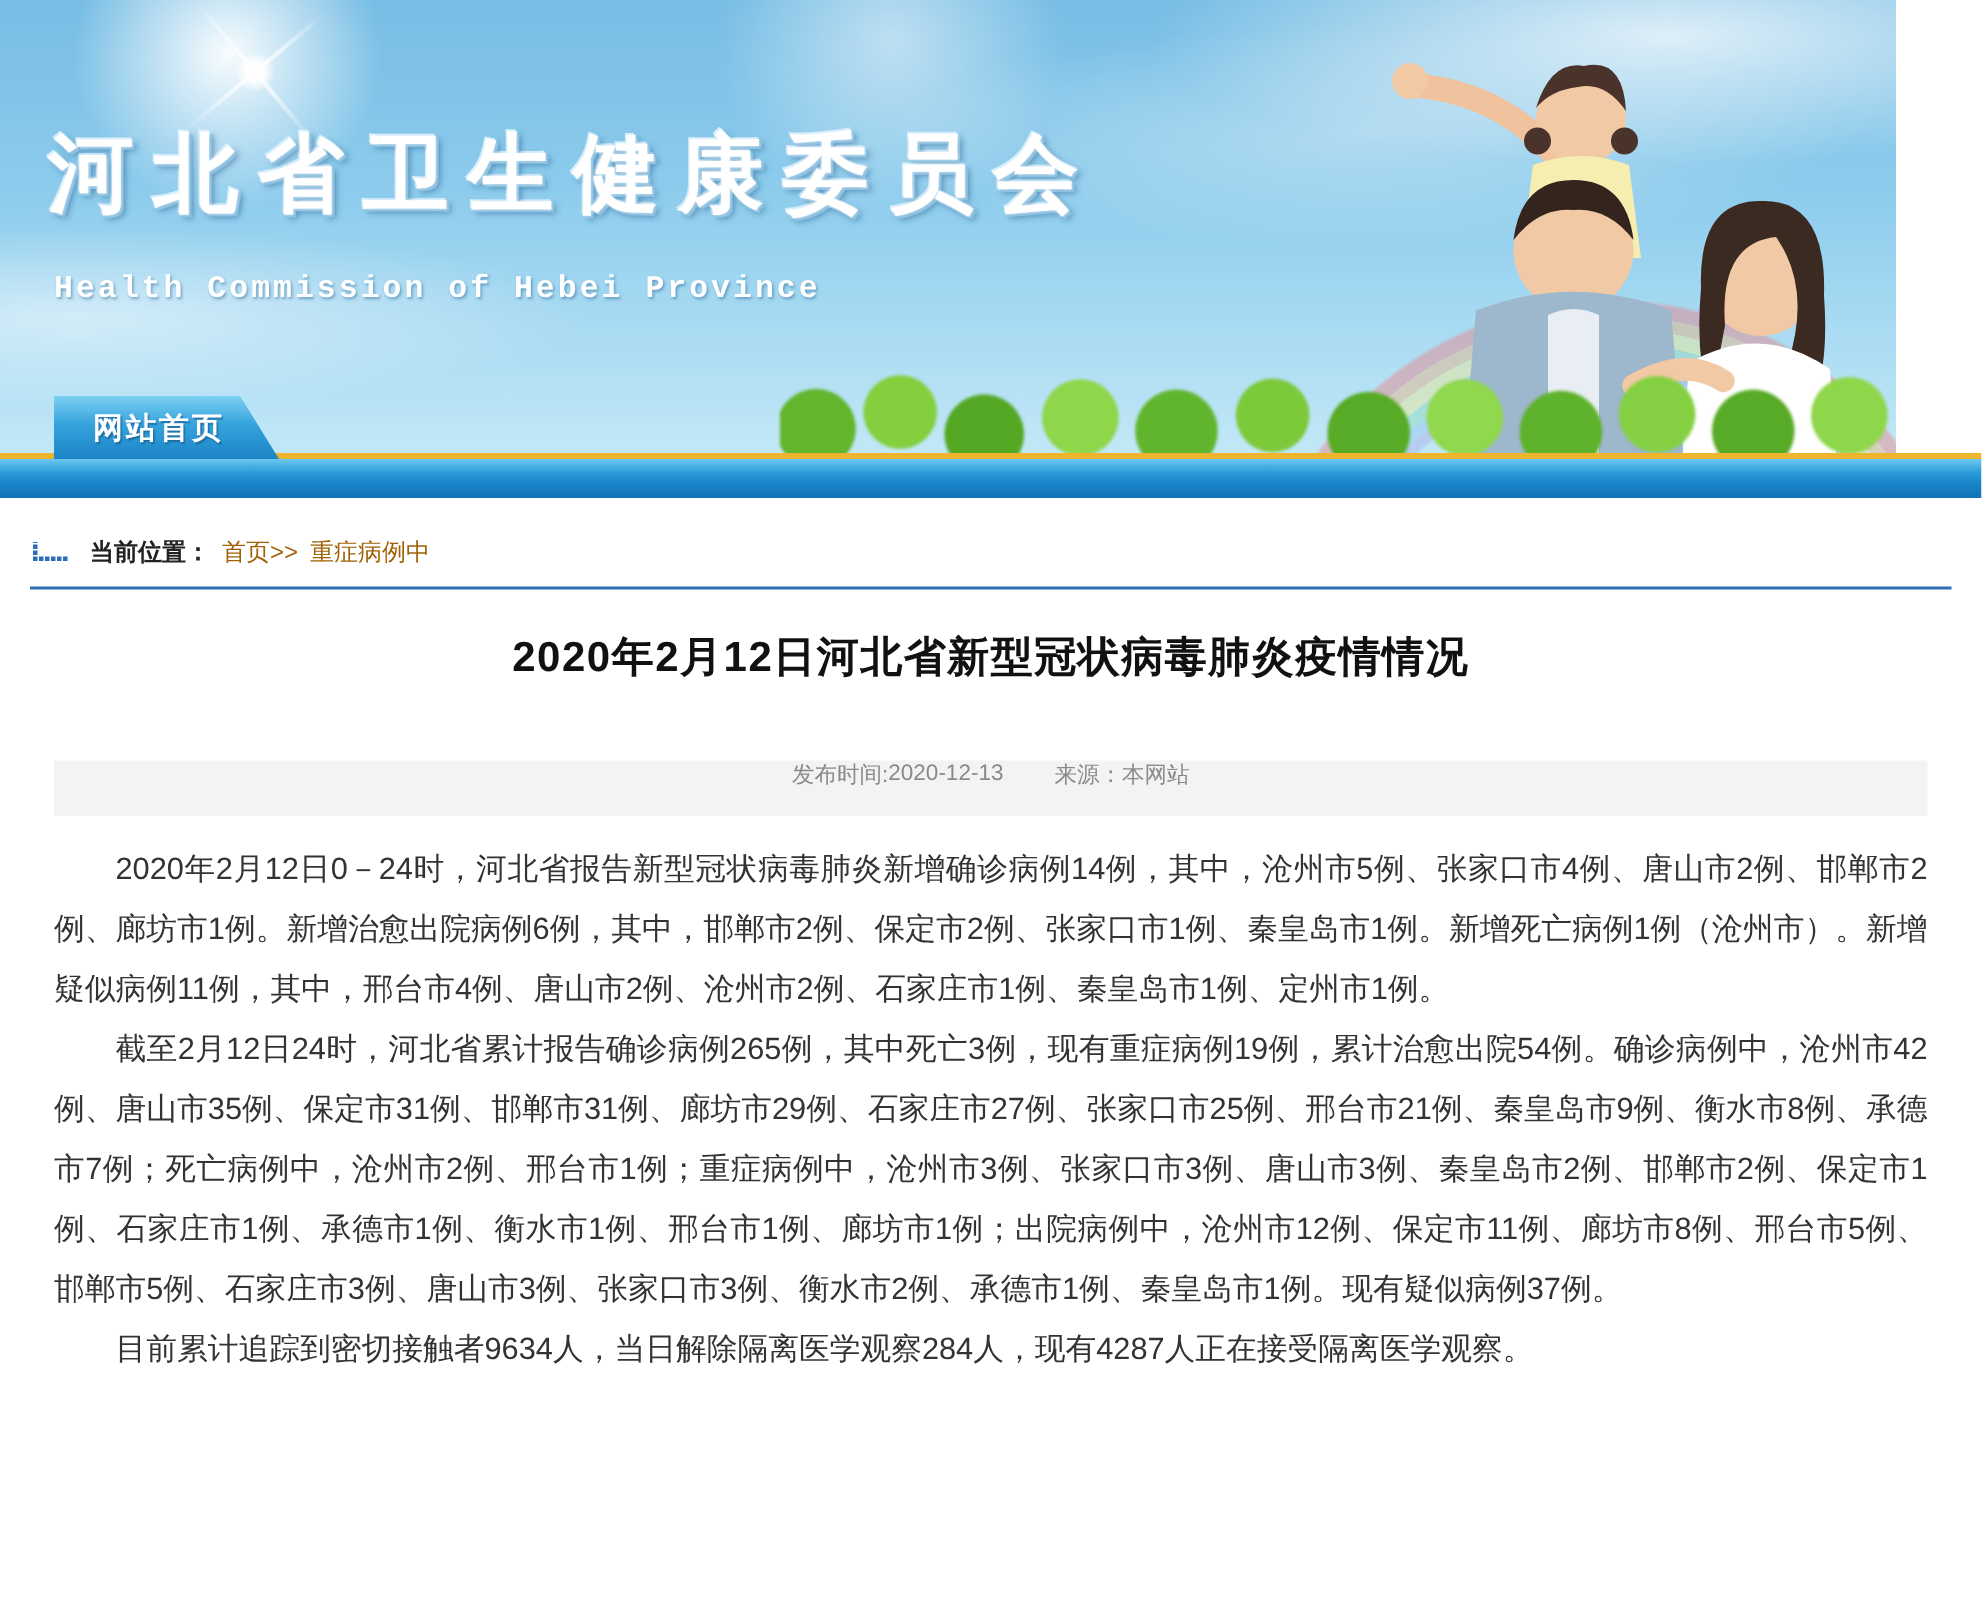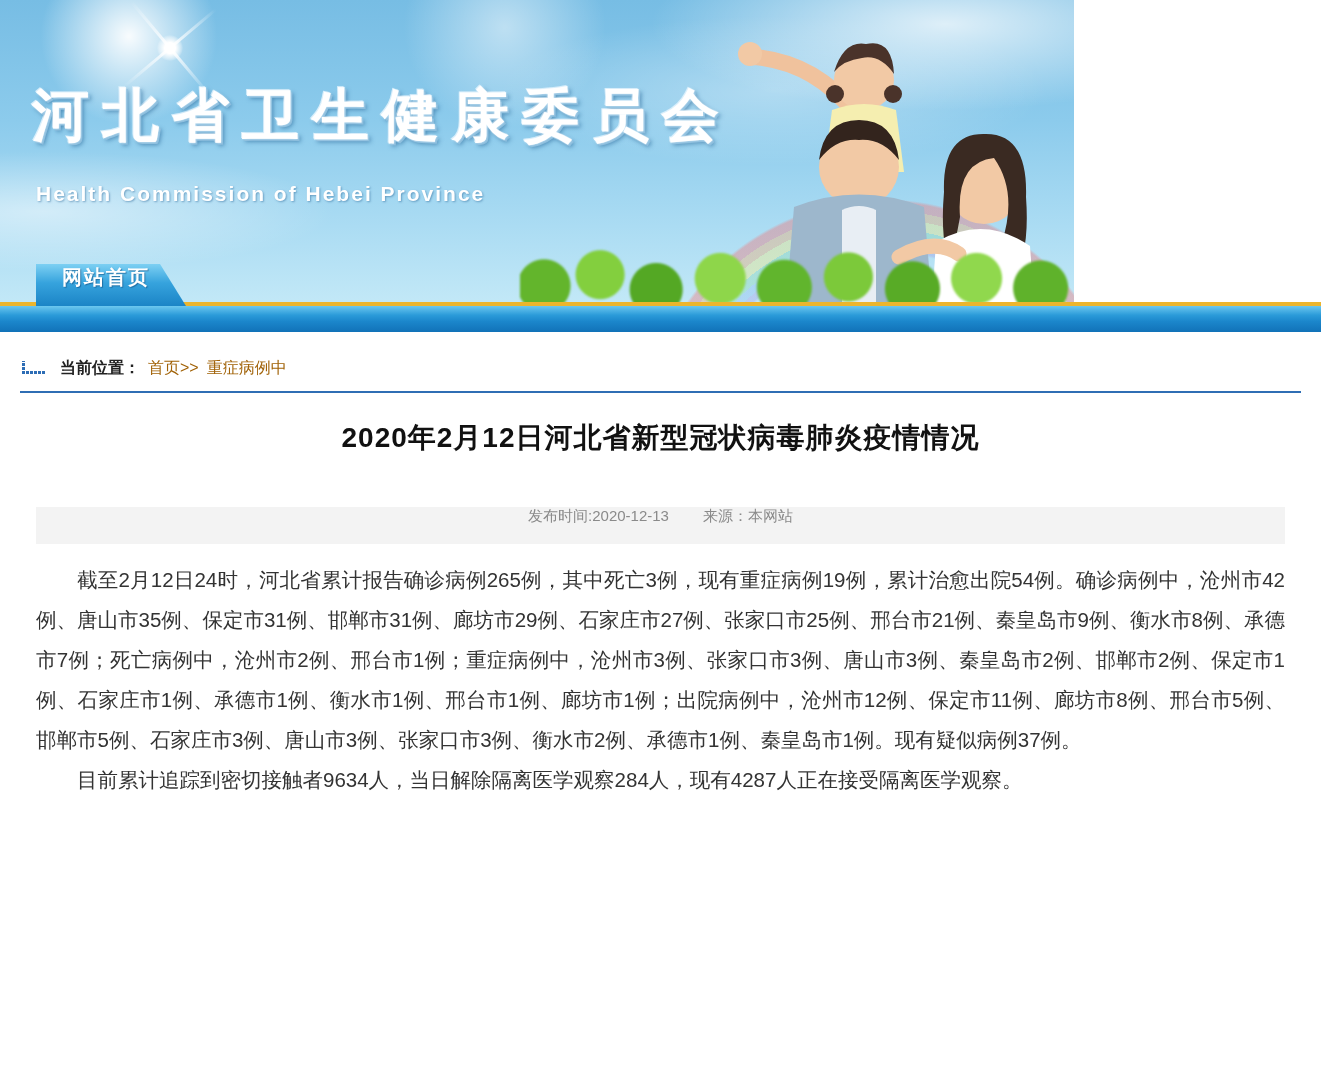--- a/index.html
+++ b/index.html
@@ -5,28 +5,29 @@
   * { margin:0; padding:0; box-sizing:border-box; }
   html,body { background:#ffffff; }
   body {
     width:1321px; height:1080px; margin:0 auto; overflow:hidden;
     font-family:"Liberation Sans","DejaVu Sans",sans-serif;
   }
 
   
   .header { position:relative; width:1321px; height:332px; }
   .banner {
-    position:absolute; top:0; left:0; width:1074px; height:302px; overflow:hidden;
+    position:absolute; top:0; left:0; width:1264px; height:302px; overflow:hidden;
     background:
       radial-gradient(circle at 12% 12%, rgba(255,255,255,.95), rgba(255,255,255,0) 9%),
       radial-gradient(circle at 47% 9%, rgba(255,255,255,.5), rgba(255,255,255,0) 16%),
       radial-gradient(ellipse at 88% 8%, rgba(255,255,255,.75), rgba(255,255,255,0) 22%),
       radial-gradient(ellipse at 72% 30%, rgba(255,255,255,.35), rgba(255,255,255,0) 25%),
       radial-gradient(ellipse at 4% 70%, rgba(255,255,255,.5), rgba(255,255,255,0) 20%),
       linear-gradient(180deg,#77bde4 0%, #8ccbec 40%, #abdcf3 75%, #c2e8f7 100%);
+    font-family: Liberation Mono, monospace;
   }
   .sun { position:absolute; left:140px; top:18px; width:60px; height:60px; }
   .sun::before, .sun::after {
     content:""; position:absolute; left:50%; top:50%; background:linear-gradient(90deg,transparent,rgba(255,255,255,.9),transparent);
   }
   .sun::before { width:120px; height:3px; transform:translate(-50%,-50%) rotate(50deg); }
   .sun::after  { width:120px; height:3px; transform:translate(-50%,-50%) rotate(-40deg); }
   .sun .core { position:absolute; left:50%; top:50%; width:26px; height:26px; border-radius:50%;
     transform:translate(-50%,-50%);
     background:radial-gradient(circle,#ffffff 0 30%, rgba(255,255,255,.35) 60%, transparent 72%); }
@@ -71,21 +72,21 @@
       radial-gradient(circle at 89% 58%, #8ed64a 0 25px, transparent 26px),
       radial-gradient(circle at 97% 72%, #63b52c 0 27px, transparent 28px);
   }
 
   .family-art { position:absolute; right:10px; bottom:0; width:370px; height:300px; }
 
   .nav-tab {
     position:absolute; left:36px; top:264px; height:42px; width:150px; z-index:3;
     background:linear-gradient(180deg,#7dd0f3 0%, #36a3dd 45%, #1b84c6 100%);
     clip-path:polygon(0 0, calc(100% - 26px) 0, 100% 100%, 0 100%);
-    display:flex; align-items:flex-start; padding-left:26px; cursor:pointer;
+    display:flex; align-items:center; padding-left:26px; cursor:pointer;
   }
   .nav-tab span { color:#ffffff; font-size:20px; font-weight:bold; letter-spacing:2px;
     text-shadow:1px 1px 1px rgba(20,80,130,.6); }
 
   .gold-line { position:absolute; top:302px; left:0; width:1321px; height:4px; background:#ecb52d; z-index:1; }
   .nav-bar {
     position:absolute; top:306px; left:0; width:1321px; height:26px; z-index:2;
     background:linear-gradient(180deg,#6cc7ef 0%, #2b9bd9 35%, #1b86cb 60%, #1172b8 100%);
   }
 
@@ -176,15 +177,16 @@
 
 <div class="meta-bar">
   <span>发布时间:</span>
   <span>2020-12-13</span>
   <span class="gap"></span>
   <span>来源：</span>
   <span>本网站</span>
 </div>
 
 <div class="article-body">
+  <p>2020年2月12日0－24时，河北省报告新型冠状病毒肺炎新增确诊病例14例，其中，沧州市5例、张家口市4例、唐山市2例、邯郸市2例、廊坊市1例。新增治愈出院病例6例，其中，邯郸市2例、保定市2例、张家口市1例、秦皇岛市1例。新增死亡病例1例（沧州市）。新增疑似病例11例，其中，邢台市4例、唐山市2例、沧州市2例、石家庄市1例、秦皇岛市1例、定州市1例。</p>
   <p>截至2月12日24时，河北省累计报告确诊病例265例，其中死亡3例，现有重症病例19例，累计治愈出院54例。确诊病例中，沧州市42例、唐山市35例、保定市31例、邯郸市31例、廊坊市29例、石家庄市27例、张家口市25例、邢台市21例、秦皇岛市9例、衡水市8例、承德市7例；死亡病例中，沧州市2例、邢台市1例；重症病例中，沧州市3例、张家口市3例、唐山市3例、秦皇岛市2例、邯郸市2例、保定市1例、石家庄市1例、承德市1例、衡水市1例、邢台市1例、廊坊市1例；出院病例中，沧州市12例、保定市11例、廊坊市8例、邢台市5例、邯郸市5例、石家庄市3例、唐山市3例、张家口市3例、衡水市2例、承德市1例、秦皇岛市1例。现有疑似病例37例。</p>
   <p>目前累计追踪到密切接触者9634人，当日解除隔离医学观察284人，现有4287人正在接受隔离医学观察。</p>
 </div>
 
 </body></html>

